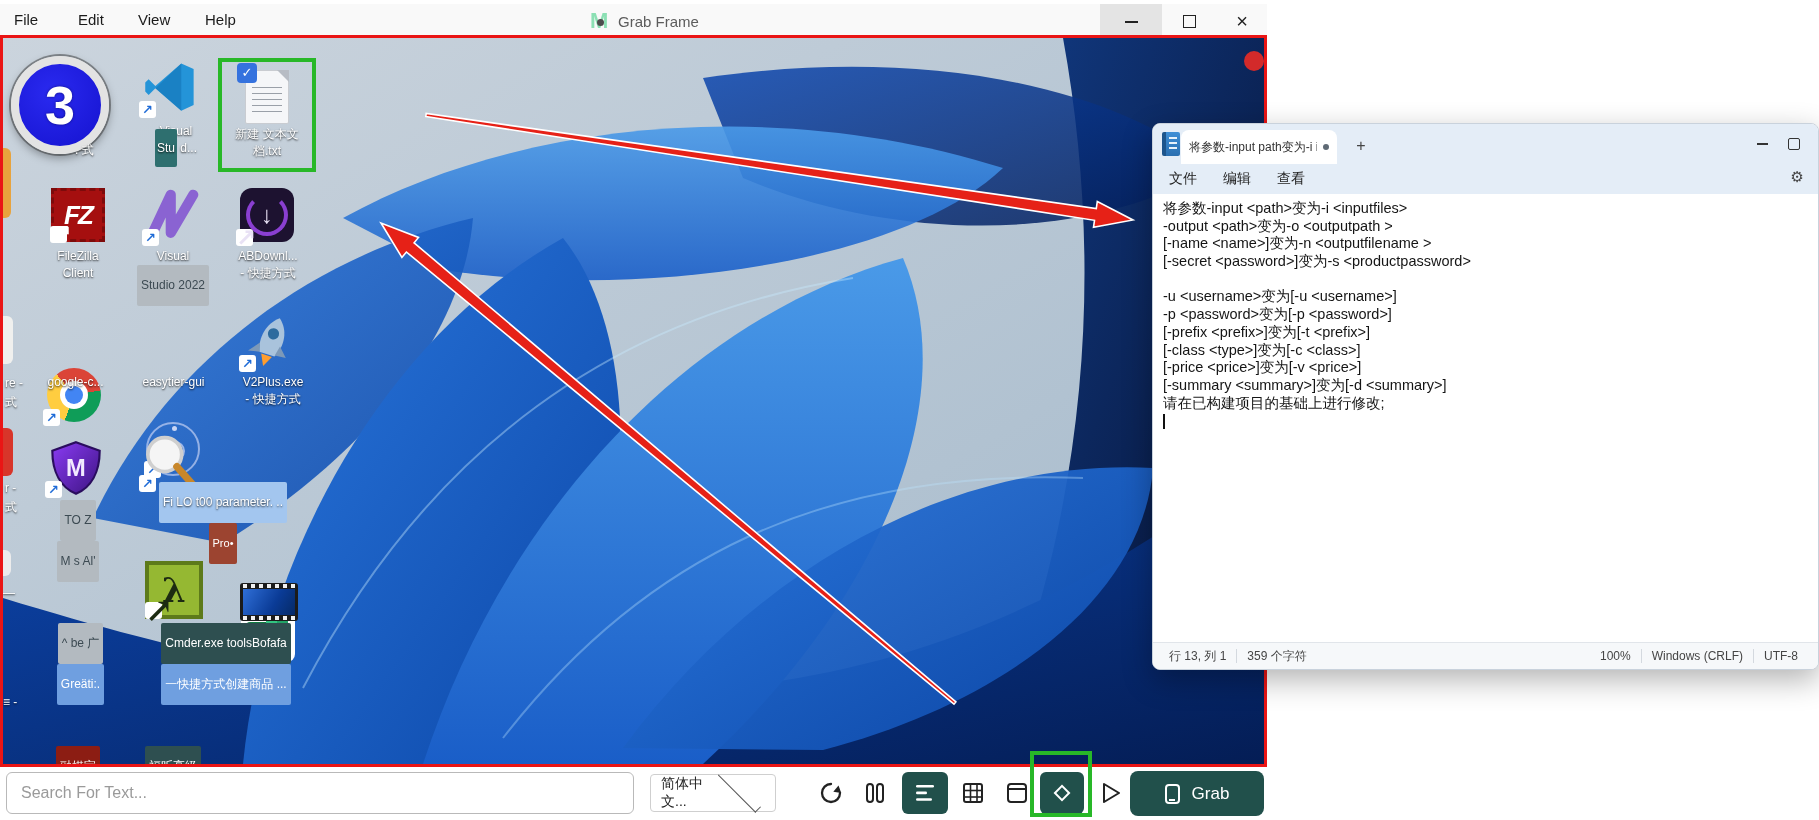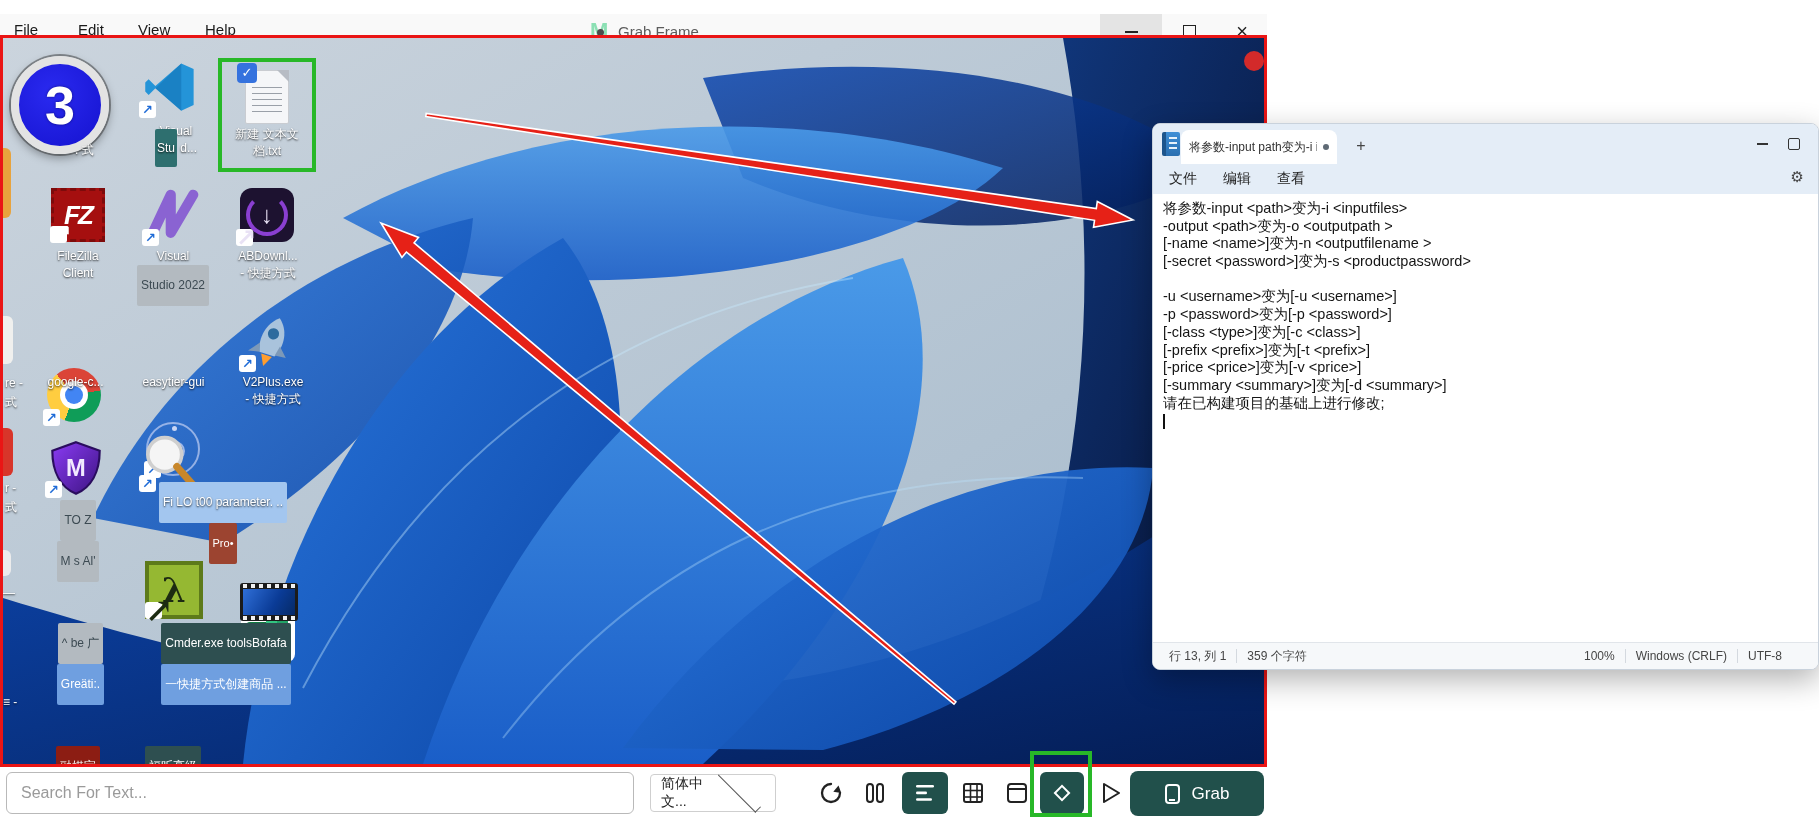--- a/index.html
+++ b/index.html
@@ -1,21 +1,21 @@
 <!DOCTYPE html>
 <html><head>
 <meta charset="utf-8">
 <style>
   * { margin:0; padding:0; box-sizing:border-box; }
   html,body { width:1819px; height:820px; background:#ffffff; overflow:hidden;
               font-family:"Liberation Sans","DejaVu Sans",sans-serif; }
   #stage { position:relative; width:1819px; height:820px; background:#fff; }
 
   
-  #titlebar { position:absolute; left:0; top:14px; width:1267px; height:35px; background:#f9f9f9; }
+  #titlebar { position:absolute; left:0; top:4px; width:1267px; height:35px; background:#f9f9f9; }
   .menu-item { position:absolute; top:7px; font-size:15px; color:#1b1b1b; cursor:default; }
   #app-title-wrap { position:absolute; left:590px; top:5px; display:flex; align-items:center; gap:8px; }
   #app-logo { width:20px; height:24px; position:relative; color:#8ce0b4; font-weight:bold; font-size:22px; line-height:24px; }
   #app-logo::after { content:""; position:absolute; left:7px; top:10px; width:7px; height:7px; background:#4d4d4d; border-radius:50%; }
   #app-title { font-size:15px; color:#5c5c5c; }
   .wc { position:absolute; top:0; height:35px; display:flex; align-items:center; justify-content:center; }
   .wc-min { left:1100px; width:62px; background:#e4e4e4; }
   .wc-min::after { content:""; width:13px; height:2px; background:#222; }
   .wc-max { left:1162px; width:55px; }
   .wc-max::after { content:""; width:11px; height:11px; border:1.5px solid #222; }
@@ -381,37 +381,37 @@
     </div>
     <span id="np-gear">⚙</span>
     <div id="np-text">
       <div class="np-line">将参数-input &lt;path&gt;变为-i &lt;inputfiles&gt;</div>
       <div class="np-line">-output &lt;path&gt;变为-o &lt;outputpath &gt;</div>
       <div class="np-line">[-name &lt;name&gt;]变为-n &lt;outputfilename &gt;</div>
       <div class="np-line">[-secret &lt;password&gt;]变为-s &lt;productpassword&gt;</div>
       <div class="np-line"></div>
       <div class="np-line">-u &lt;username&gt;变为[-u &lt;username&gt;]</div>
       <div class="np-line">-p &lt;password&gt;变为[-p &lt;password&gt;]</div>
+      <div class="np-line">[-prefix &lt;prefix&gt;]变为[-t &lt;prefix&gt;]</div>
       <div class="np-line">[-class &lt;type&gt;]变为[-c &lt;class&gt;]</div>
-      <div class="np-line">[-prefix &lt;prefix&gt;]变为[-t &lt;prefix&gt;]</div>
       <div class="np-line">[-price &lt;price&gt;]变为[-v &lt;price&gt;]</div>
       <div class="np-line">[-summary &lt;summary&gt;]变为[-d &lt;summary&gt;]</div>
       <div class="np-line">请在已构建项目的基础上进行修改;</div>
       <div class="np-line"><span id="np-caret"></span></div>
     </div>
     <div id="np-status">
       <span class="np-st" style="margin-left:16px">行 13, 列 1</span>
       <span class="np-sep"></span>
       <span class="np-st">359 个字符</span>
       <span style="flex:1"></span>
       <span class="np-st">100%</span>
       <span class="np-sep"></span>
       <span class="np-st">Windows (CRLF)</span>
       <span class="np-sep"></span>
-      <span class="np-st" style="margin-right:36px">UTF-8</span>
+      <span class="np-st" style="margin-right:20px">UTF-8</span>
     </div>
   </div>
 
   <div id="toolbar">
     <input id="search-box" type="text" placeholder="Search For Text..." style="">
     <div id="lang-select">
       <span>简体中文...</span>
       <span class="chev"></span>
     </div>
 

